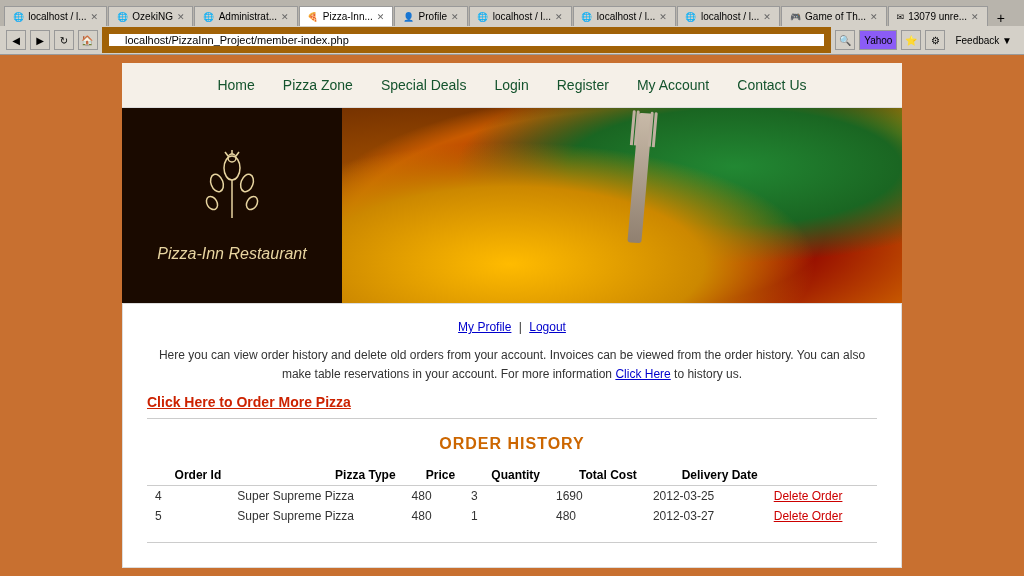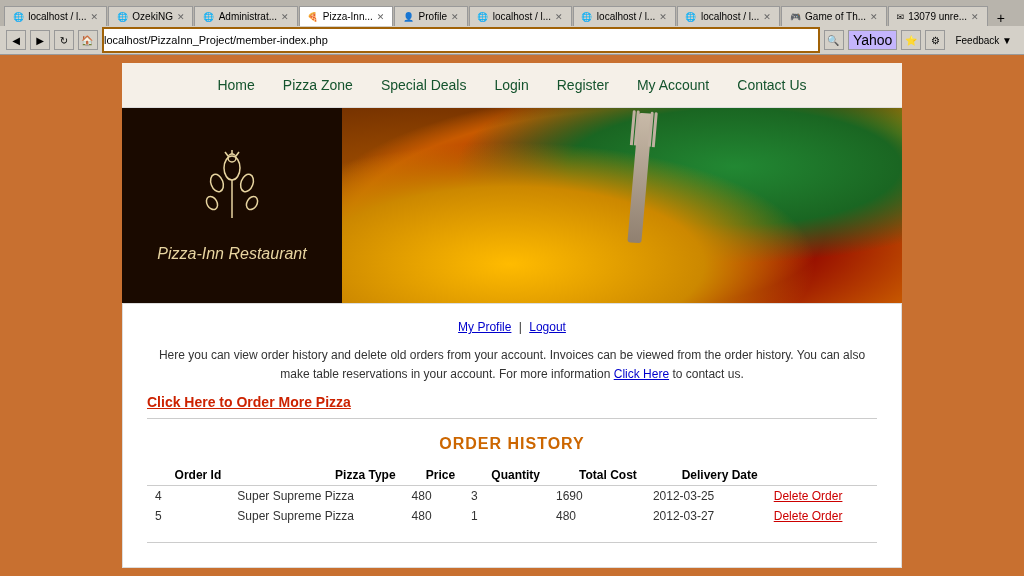--- a/index.html
+++ b/index.html
@@ -51,23 +51,23 @@
       display: flex;
       align-items: center;
       padding: 3px 6px;
       background: #d4d0c8;
       gap: 4px;
       height: 28px;
     }
     .address-input {
       flex: 1;
       height: 26px;
-      border: 2px solid #a16207;
+      border: 7px solid #a16207;
       background: white;
-      padding: 0 0;
+      padding: 0 16px;
       font-size: 11px;
     }
     .nav-btn {
       width: 20px;
       height: 20px;
       background: #d4d0c8;
       border: 1px solid #999;
       font-size: 10px;
       display: flex;
       align-items: center;
@@ -305,21 +305,21 @@
       </div>
     <div style="margin-left:4px;font-size:14px;cursor:pointer;padding:0 4px">+</div>
   </div>
   <div class="address-bar">
     <div class="nav-btn">◀</div>
     <div class="nav-btn">▶</div>
     <div class="nav-btn">↻</div>
     <div class="nav-btn">🏠</div>
     <input class="address-input" type="text" value="localhost/PizzaInn_Project/member-index.php" style="">
     <div class="nav-btn">🔍</div>
-    <div style="font-size:14px;padding:4px 4px;border:1px solid #999;height:20px;display:flex;align-items:center;background:#c4b5fd">Yahoo</div>
+    <div style="font-size:10px;padding:4px 4px;border:1px solid #999;height:20px;display:flex;align-items:center;background:#8b5cf6">Yahoo</div>
     <div class="nav-btn">⭐</div>
     <div class="nav-btn">⚙</div>
     <div style="font-size:10px;padding:0 6px;cursor:pointer">Feedback ▼</div>
   </div>
 </div>
 
 <div class="page-wrapper">
   <div class="main-container">
 
     <nav class="nav-bar">
@@ -378,21 +378,21 @@
 
       <div class="profile-links">
         <a href="#">My Profile</a>
         <span> | </span>
         <a href="#">Logout</a>
       </div>
 
       <p class="info-text">
         <span>Here you can view order history and delete old orders from your account. Invoices can be viewed from the order history. You can also make table reservations in your account. For more information</span>
         <a href="#">Click Here</a>
-        <span>to contact us.</span>
+        <span>to history us.</span>
       </p>
 
       <a href="#" class="order-pizza-link">Click Here to Order More Pizza</a>
 
       <hr class="section-divider">
 
       <h3 class="section-title">ORDER HISTORY</h3>
 
       <table class="order-table">
         <thead>

